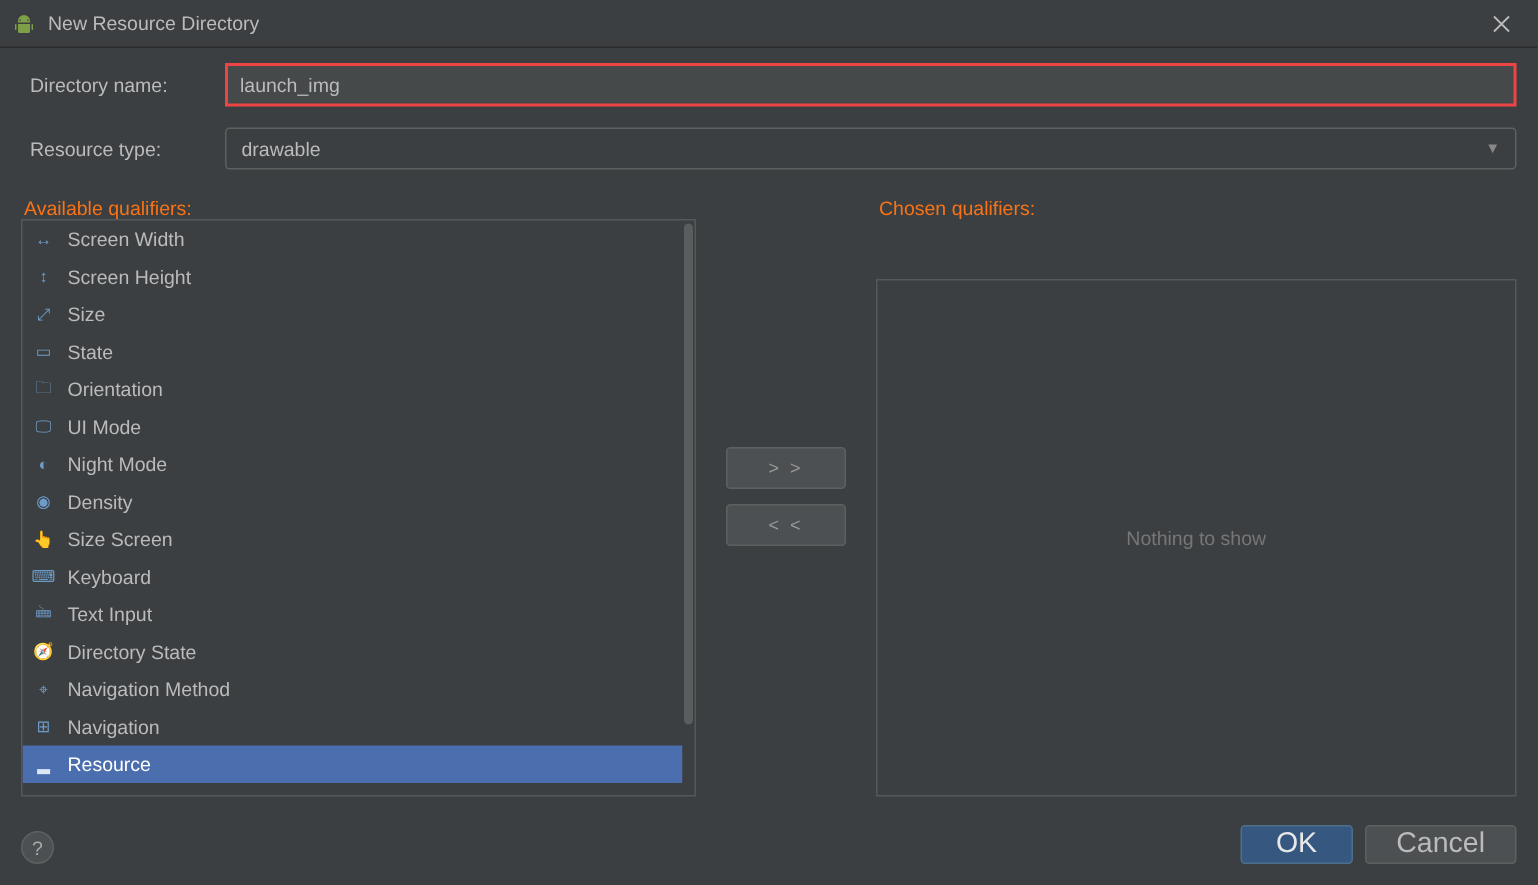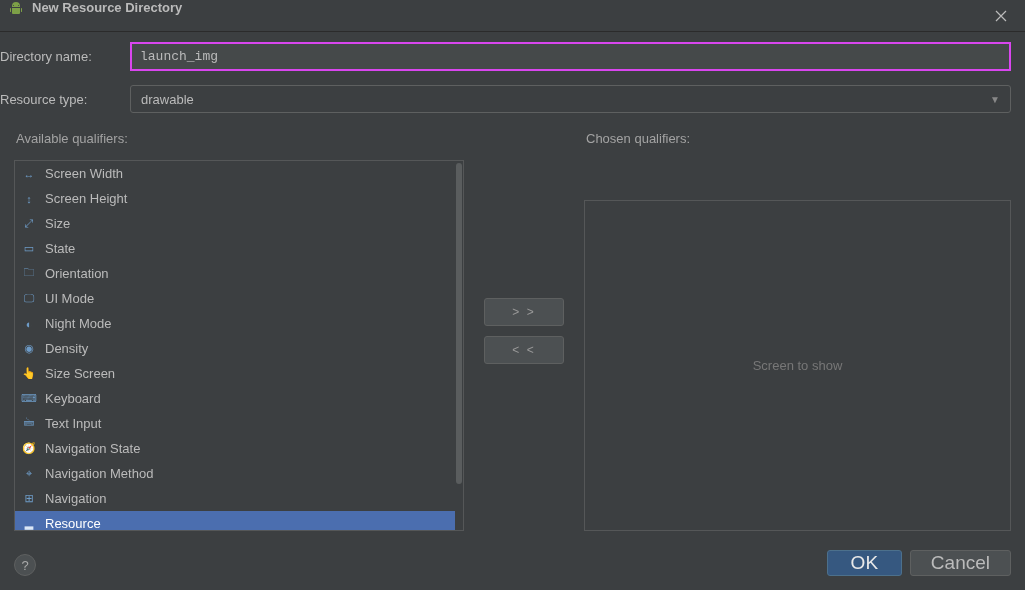--- a/index.html
+++ b/index.html
@@ -8,48 +8,47 @@
     background: #3c3f41;
     color: #bbbbbb;
     font-family: "Segoe UI", Arial, sans-serif;
     font-size: 13px;
     display: flex;
     flex-direction: column;
   }
   .titlebar {
     height: 32px;
     display: flex;
-    align-items: flex-start;
+    align-items: center;
     padding: 0 8px;
     border-bottom: 1px solid #2b2b2b;
-    font-weight: bold;
   }
   .titlebar .app-icon {
     width: 16px; height: 16px;
     margin-right: 8px;
     display: flex; align-items: center; justify-content: center;
   }
   .titlebar .title { flex: 1; color: #bbbbbb; }
   .titlebar .close {
     width: 32px; height: 32px;
     display: flex; align-items: center; justify-content: center;
     color: #bbbbbb; font-size: 14px;
   }
-  .form-area { padding: 10px 14px 4px 0; }
+  .form-area { padding: 10px 14px 4px 20px; }
   .form-row { display: flex; align-items: center; margin-bottom: 14px; }
   .form-label { width: 130px; color: #bbbbbb; }
   .text-input {
     flex: 1;
     background: #45494a;
-    border: 2px solid #d946ef;
+    border: 2px solid #ef4444;
     color: #bbbbbb;
     padding: 5px 8px;
     font-size: 13px;
     outline: none;
-    font-family: Liberation Mono, monospace;
+    font-family: Liberation Sans, sans-serif;
   }
   .select-wrap {
     flex: 1;
     position: relative;
     background: #3c3f41;
     border: 1px solid #5e6060;
     border-radius: 3px;
     height: 28px;
     display: flex;
     align-items: center;
@@ -59,21 +58,21 @@
   .select-arrow { color: #888; font-size: 10px; }
   .qualifier-area {
     display: flex;
     padding: 0 14px;
     gap: 0;
     height: 400px;
   }
   .left-col { width: 450px; display: flex; flex-direction: column; }
   .mid-col { width: 120px; display: flex; flex-direction: column; align-items: center; justify-content: center; gap: 10px; }
   .right-col { flex: 1; display: flex; flex-direction: column; gap: 40px; }
-  .col-label { margin-bottom: 14px; color: #a3a3a3; padding-left: 2px; }
+  .col-label { margin-bottom: 0; color: #f97316; padding-left: 2px; }
   .list-box {
     flex: 1;
     border: 1px solid #555758;
     background: #3c3f41;
     overflow: hidden;
     position: relative;
   }
   .list-inner {
     position: absolute; top:0; left:0; right:8px; bottom:0;
     overflow: hidden;
@@ -228,21 +227,21 @@
           <div class="list-item">
             <span class="item-icon">⌨</span>
             <span>Keyboard</span>
           </div>
           <div class="list-item">
             <span class="item-icon">🖮</span>
             <span>Text Input</span>
           </div>
           <div class="list-item">
             <span class="item-icon">🧭</span>
-            <span>Navigation State</span>
+            <span>Directory State</span>
           </div>
           <div class="list-item">
             <span class="item-icon">⌖</span>
             <span>Navigation Method</span>
           </div>
           <div class="list-item">
             <span class="item-icon">⊞</span>
             <span>Navigation</span>
           </div>
           <div class="list-item selected">
@@ -255,21 +254,21 @@
       </div>
     </div>
   </div>
   <div class="mid-col">
     <div class="mid-btn">&gt; &gt;</div>
     <div class="mid-btn">&lt; &lt;</div>
   </div>
   <div class="right-col">
     <div class="col-label">Chosen qualifiers:</div>
     <div class="list-box">
-      <div class="empty-msg">Screen to show</div>
+      <div class="empty-msg">Nothing to show</div>
     </div>
   </div>
 </div>
 
 <div class="footer">
   <div class="help-btn">?</div>
   <div class="footer-spacer"></div>
   <div class="btn primary">OK</div>
   <div class="btn">Cancel</div>
 </div>

